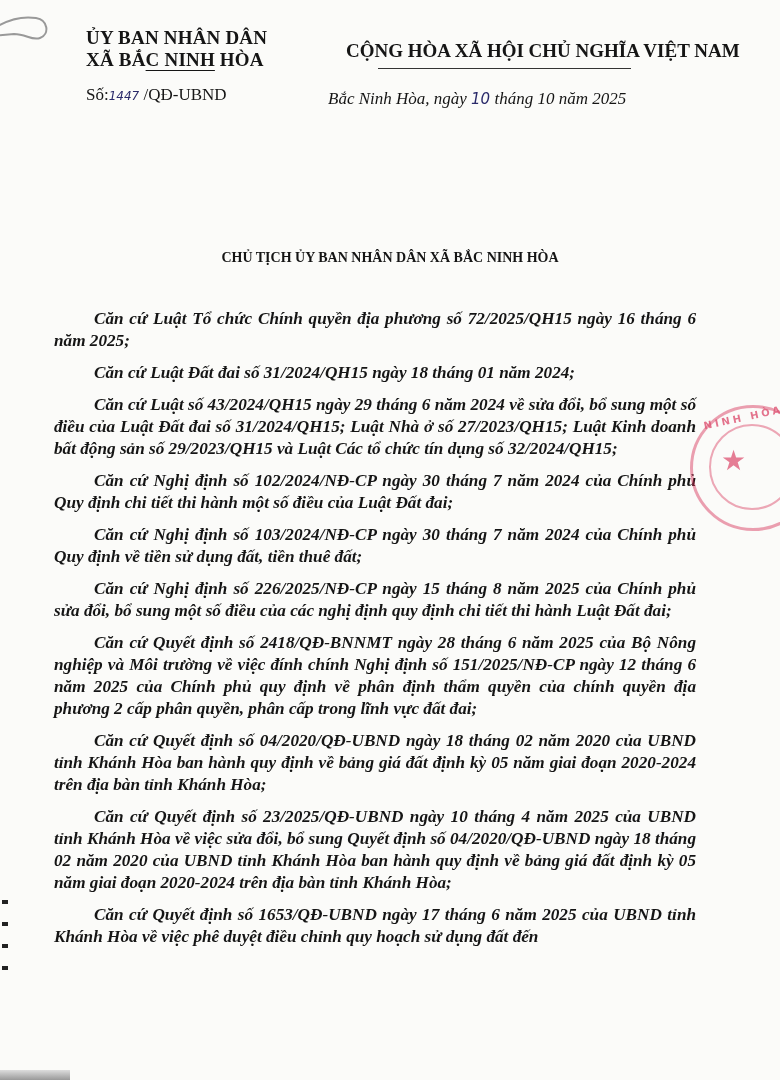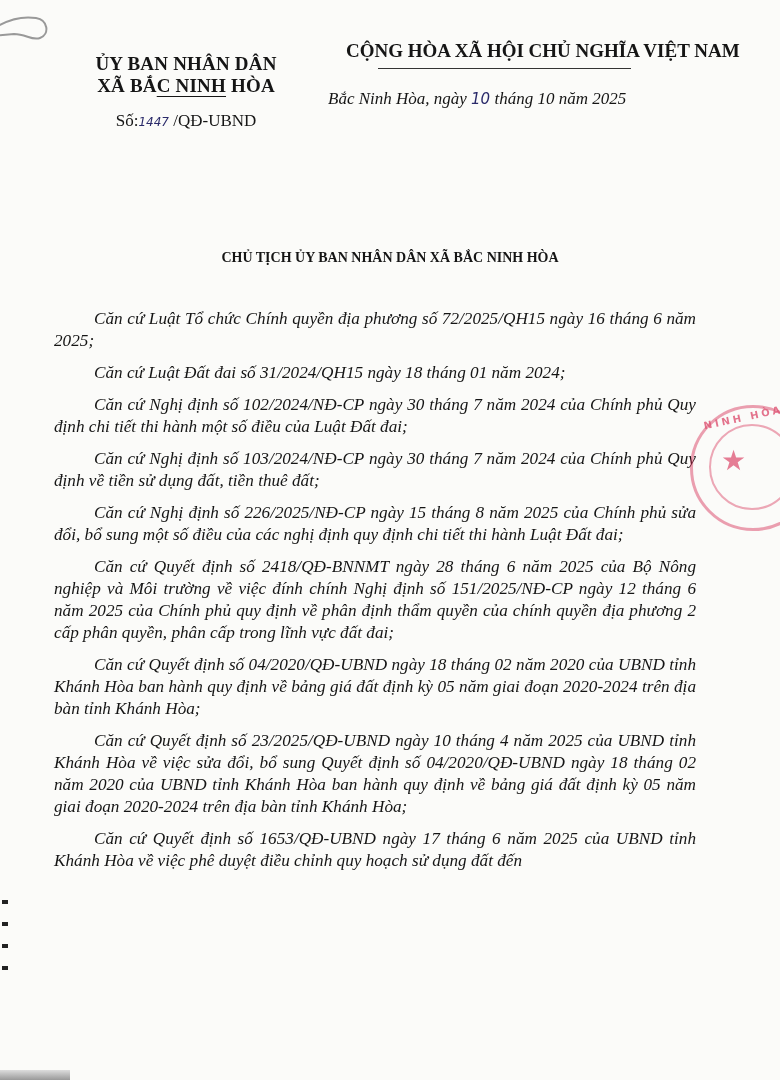--- a/index.html
+++ b/index.html
@@ -9,21 +9,21 @@
     font-family: "Liberation Serif", "DejaVu Serif", serif;
     color: #151515;
     position: relative;
   }
   .page { position: absolute; left: 0; top: 0; width: 780px; height: 1080px; }
 
   .clip {
     position: absolute; left: -8px; top: 12px; width: 62px; height: 30px;
   }
 
-  .hdr-left { position: absolute; left: 86px; top: 53px; width: 200px; text-align: center; }
+  .hdr-left { position: absolute; left: 86px; top: 27px; width: 200px; text-align: left; }
   .hdr-left .org1, .hdr-left .org2 {
     font-weight: bold; font-size: 19px; line-height: 22px; letter-spacing: 0.2px;
   }
   .hdr-left .org2 .ul { text-decoration: underline; text-decoration-thickness: 1px; text-underline-offset: 4px; }
   .hdr-left .docno { margin-top: 14px; font-size: 17px; }
   .hdr-left .docno .hand { font-family: "DejaVu Sans", sans-serif; font-style: italic; font-size: 12px; color: #2a2a6a; }
 
   .hdr-right { position: absolute; left: 300px; top: 40px; width: 480px; text-align: center; }
   .hdr-right .nation { font-weight: bold; font-size: 19px; line-height: 22px; white-space: nowrap; text-align: left; padding-left: 6px; margin-left: 40px; }
   .hdr-right .motto { font-weight: bold; font-size: 19px; line-height: 22px; text-align: left; padding-left: 78px; }
@@ -35,21 +35,21 @@
   .title-block .title { font-weight: bold; font-size: 19px; line-height: 22px; }
   .title-block .sub { font-weight: bold; font-size: 17px; line-height: 21px; }
   .title-block .sub-rule { width: 155px; height: 1px; background: #333; margin: 4px auto 0 auto; position: relative; left: 10px; }
 
   .issuer { position: absolute; left: 100px; top: 250px; width: 580px; text-align: center; font-weight: bold; font-size: 14px; }
 
   .body-text {
     position: absolute; left: 54px; top: 308px; width: 642px;
     font-style: italic; font-size: 17.2px; line-height: 22px; text-align: justify;
   }
-  .body-text p { margin: 0 0 10px 0; text-indent: 40px; }
+  .body-text p { margin: 0 0 10px 0; text-indent: 40px; font-weight: bold; }
 
   .stamp {
     position: absolute; left: 690px; top: 405px; width: 120px; height: 120px;
     border-radius: 50%;
     border: 3px solid rgba(214, 40, 80, 0.55);
     opacity: 0.8;
   }
   .stamp .inner {
     position: absolute; left: 16px; top: 16px; width: 82px; height: 82px; border-radius: 50%;
     border: 2px solid rgba(214, 40, 80, 0.5);
@@ -85,20 +85,21 @@
     <div class="motto-rule"></div>
     <div class="date"><span>Bắc Ninh Hòa, ngày </span><span class="hand">10</span><span>  tháng  10  năm 2025</span></div>
   </div>
 
 
   <div class="issuer">CHỦ TỊCH ỦY BAN NHÂN DÂN XÃ BẮC NINH HÒA</div>
 
   <div class="body-text">
     <p>Căn cứ Luật Tổ chức Chính quyền địa phương số 72/2025/QH15 ngày 16 tháng 6 năm 2025;</p>
     <p>Căn cứ Luật Đất đai số 31/2024/QH15 ngày 18 tháng 01 năm 2024;</p>
+    <p>Căn cứ Luật số 43/2024/QH15 ngày 29 tháng 6 năm 2024 về sửa đổi, bổ sung một số điều của Luật Đất đai số 31/2024/QH15; Luật Nhà ở số 27/2023/QH15; Luật Kinh doanh bất động sản số 29/2023/QH15 và Luật Các tổ chức tín dụng số 32/2024/QH15;</p>
     <p>Căn cứ Nghị định số 102/2024/NĐ-CP ngày 30 tháng 7 năm 2024 của Chính phủ Quy định chi tiết thi hành một số điều của Luật Đất đai;</p>
     <p>Căn cứ Nghị định số 103/2024/NĐ-CP ngày 30 tháng 7 năm 2024 của Chính phủ Quy định về tiền sử dụng đất, tiền thuê đất;</p>
     <p>Căn cứ Nghị định số 226/2025/NĐ-CP ngày 15 tháng 8 năm 2025 của Chính phủ sửa đổi, bổ sung một số điều của các nghị định quy định chi tiết thi hành Luật Đất đai;</p>
     <p>Căn cứ Quyết định số 2418/QĐ-BNNMT ngày 28 tháng 6 năm 2025 của Bộ Nông nghiệp và Môi trường về việc đính chính Nghị định số 151/2025/NĐ-CP ngày 12 tháng 6 năm 2025 của Chính phủ quy định về phân định thẩm quyền của chính quyền địa phương 2 cấp phân quyền, phân cấp trong lĩnh vực đất đai;</p>
     <p>Căn cứ Quyết định số 04/2020/QĐ-UBND ngày 18 tháng 02 năm 2020 của UBND tỉnh Khánh Hòa ban hành quy định về bảng giá đất định kỳ 05 năm giai đoạn 2020-2024 trên địa bàn tỉnh Khánh Hòa;</p>
     <p>Căn cứ Quyết định số 23/2025/QĐ-UBND ngày 10 tháng 4 năm 2025 của UBND tỉnh Khánh Hòa về việc sửa đổi, bổ sung Quyết định số 04/2020/QĐ-UBND ngày 18 tháng 02 năm 2020 của UBND tỉnh Khánh Hòa ban hành quy định về bảng giá đất định kỳ 05 năm giai đoạn 2020-2024 trên địa bàn tỉnh Khánh Hòa;</p>
     <p>Căn cứ Quyết định số 1653/QĐ-UBND ngày 17 tháng 6 năm 2025 của UBND tỉnh Khánh Hòa về việc phê duyệt điều chỉnh quy hoạch sử dụng đất đến</p>
   </div>
 
   <div class="stamp">

